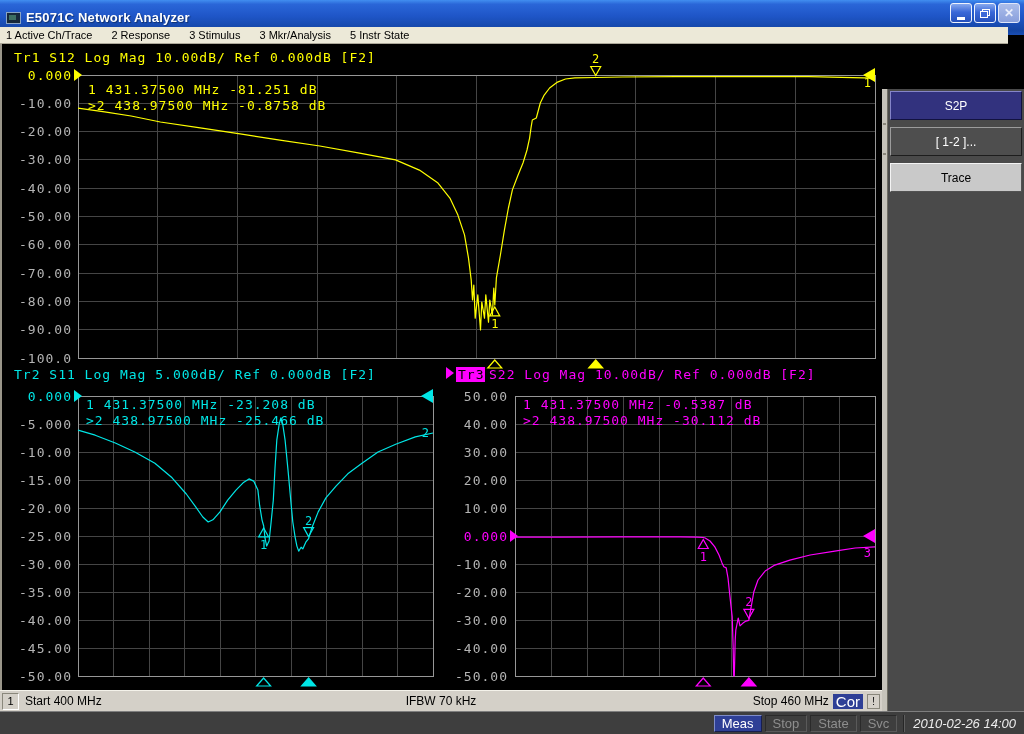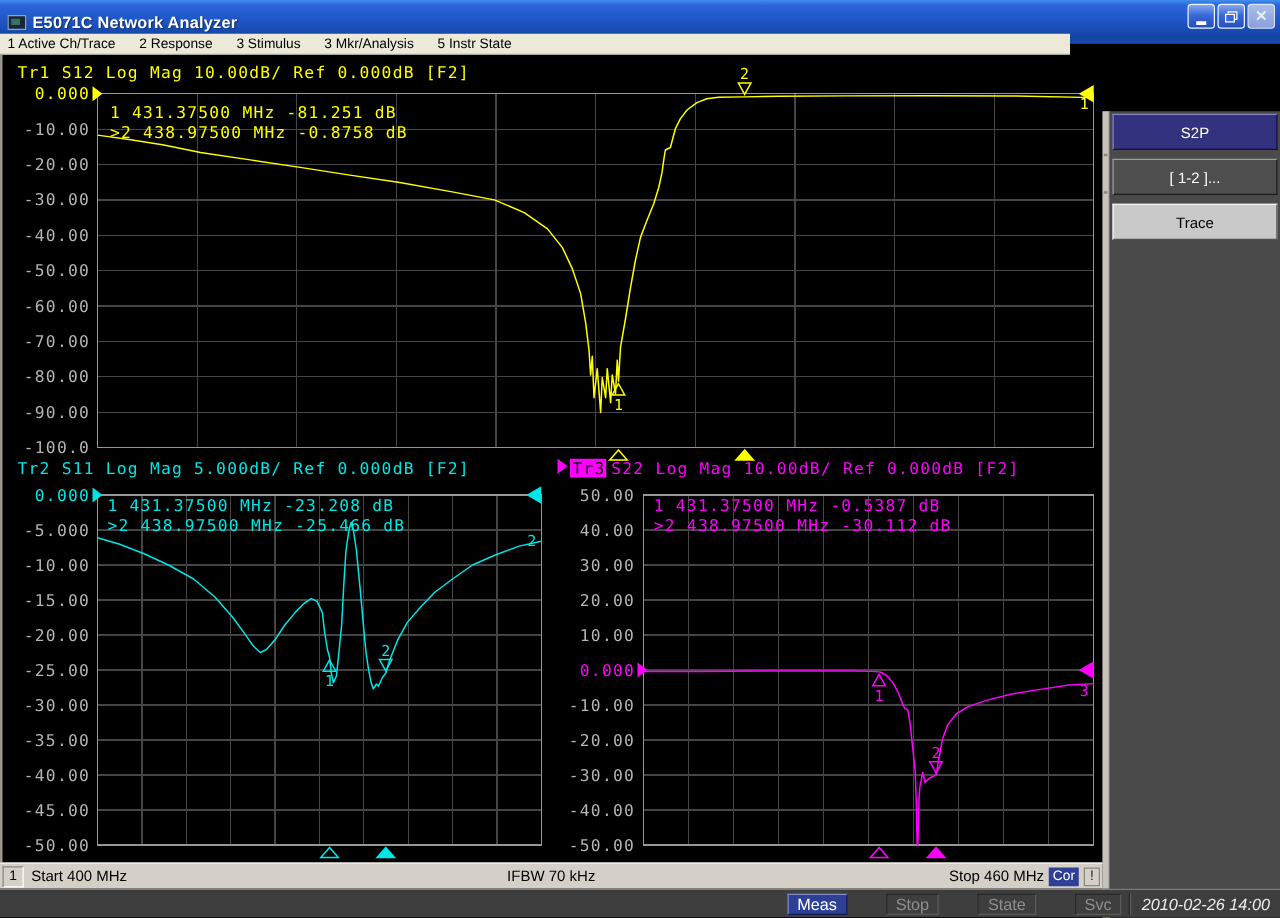--- a/index.html
+++ b/index.html
@@ -22,21 +22,21 @@
     display:flex;align-items:center;justify-content:center;color:#fff;
     background:linear-gradient(180deg,#86a8ee 0%,#3a68d8 45%,#2450bc 100%);}
   .win-btn.close{background:linear-gradient(180deg,#aabdea 0%,#8aa0dc 100%);border-color:#dfe7fa;}
   .glyph-min{width:8px;height:3px;background:#fff;margin-top:10px;}
   .glyph-restore{position:relative;width:10px;height:9px;}
   .glyph-restore::before{content:"";position:absolute;right:0;top:0;width:6px;height:5px;border:1px solid #fff;}
   .glyph-restore::after{content:"";position:absolute;left:0;bottom:0;width:6px;height:5px;border:1px solid #fff;background:#3a68d8;}
   .glyph-close{font-size:12px;font-weight:bold;color:#e9eefb;line-height:1;}
   
   .menubar{
-    position:absolute;left:0;top:27px;width:856px;height:17px;background:#ece9d8;
+    position:absolute;left:0;top:27px;width:1008px;height:17px;background:#ece9d8;
     border-bottom:1px solid #aca899;box-sizing:border-box;
     display:flex;align-items:center;gap:19px;padding-left:6px;
     font-size:11px;color:#000;
   }
   .menu-item{white-space:nowrap;cursor:default;}
   
   .screen{position:absolute;left:0;top:44px;width:882px;height:646px;background:#000;border-left:2px solid #9a968a;box-sizing:border-box;}
   .screen svg{position:absolute;left:-2px;top:0;}
   
   .sidebar{position:absolute;left:882px;top:44px;width:142px;height:667px;background:#4a4a4a;margin-top:45px;}
@@ -51,31 +51,31 @@
   .statusbar{
     position:absolute;left:0;top:690px;width:882px;height:21px;background:#d4d0c8;
     border-top:1px solid #f4f2ea;box-sizing:border-box;
     display:flex;align-items:center;font-size:12px;color:#000;
   }
   .chan-box{margin-left:2px;width:15px;height:15px;border:1px solid;border-color:#8a887c #fff #fff #8a887c;
     display:flex;align-items:center;justify-content:center;font-size:11px;background:#d4d0c8;}
   .sb-start{margin-left:6px;}
   .sb-ifbw{position:absolute;left:50%;transform:translateX(-50%);text-align:right;}
   .sb-right{margin-left:auto;display:flex;align-items:center;gap:4px;padding-right:2px;}
-  .cor-box{background:#2e3f96;color:#fff;font-size:11px;padding:1px 3px;line-height:13px;}
+  .cor-box{background:#2e3f96;color:#fff;font-size:15px;padding:1px 3px;line-height:13px;}
   .alert-box{border:1px solid #8a887c;background:#d4d0c8;color:#1a1a1a;font-size:11px;width:11px;text-align:center;line-height:13px;}
   
   .taskbar{
     position:absolute;left:0;top:711px;width:1024px;height:23px;background:#3e3e3e;
     border-top:1px solid #7e7e7e;box-sizing:border-box;
     display:flex;align-items:center;justify-content:flex-end;font-size:13px;gap:3px;padding-right:3px;padding-left:40px;
   }
   .tb-item{height:17px;display:flex;align-items:center;padding:0 7px;box-sizing:border-box;}
   .tb-item.active{background:#2e3f96;color:#fff;border:1px solid;border-color:#7e8cc8 #171e4e #171e4e #7e8cc8;}
-  .tb-item.disabled{color:#8e8e8e;border:1px solid;border-color:#2a2a2a #5a5a5a #5a5a5a #2a2a2a;margin-left:28px;}
+  .tb-item.disabled{color:#8e8e8e;border:1px solid;border-color:#2a2a2a #5a5a5a #5a5a5a #2a2a2a;}
   .tb-clock{color:#ededed;height:17px;display:flex;align-items:center;padding:0 5px 0 9px;
     border-left:1px solid #262626;box-shadow:inset 1px 0 0 #5e5e5e;margin-left:3px;font-style:italic;}
 </style>
 </head>
 <body>
 
 <div class="titlebar">
   <span class="title-icon"></span>
   <span class="title-text">E5071C Network Analyzer</span>
   <span class="win-buttons">

